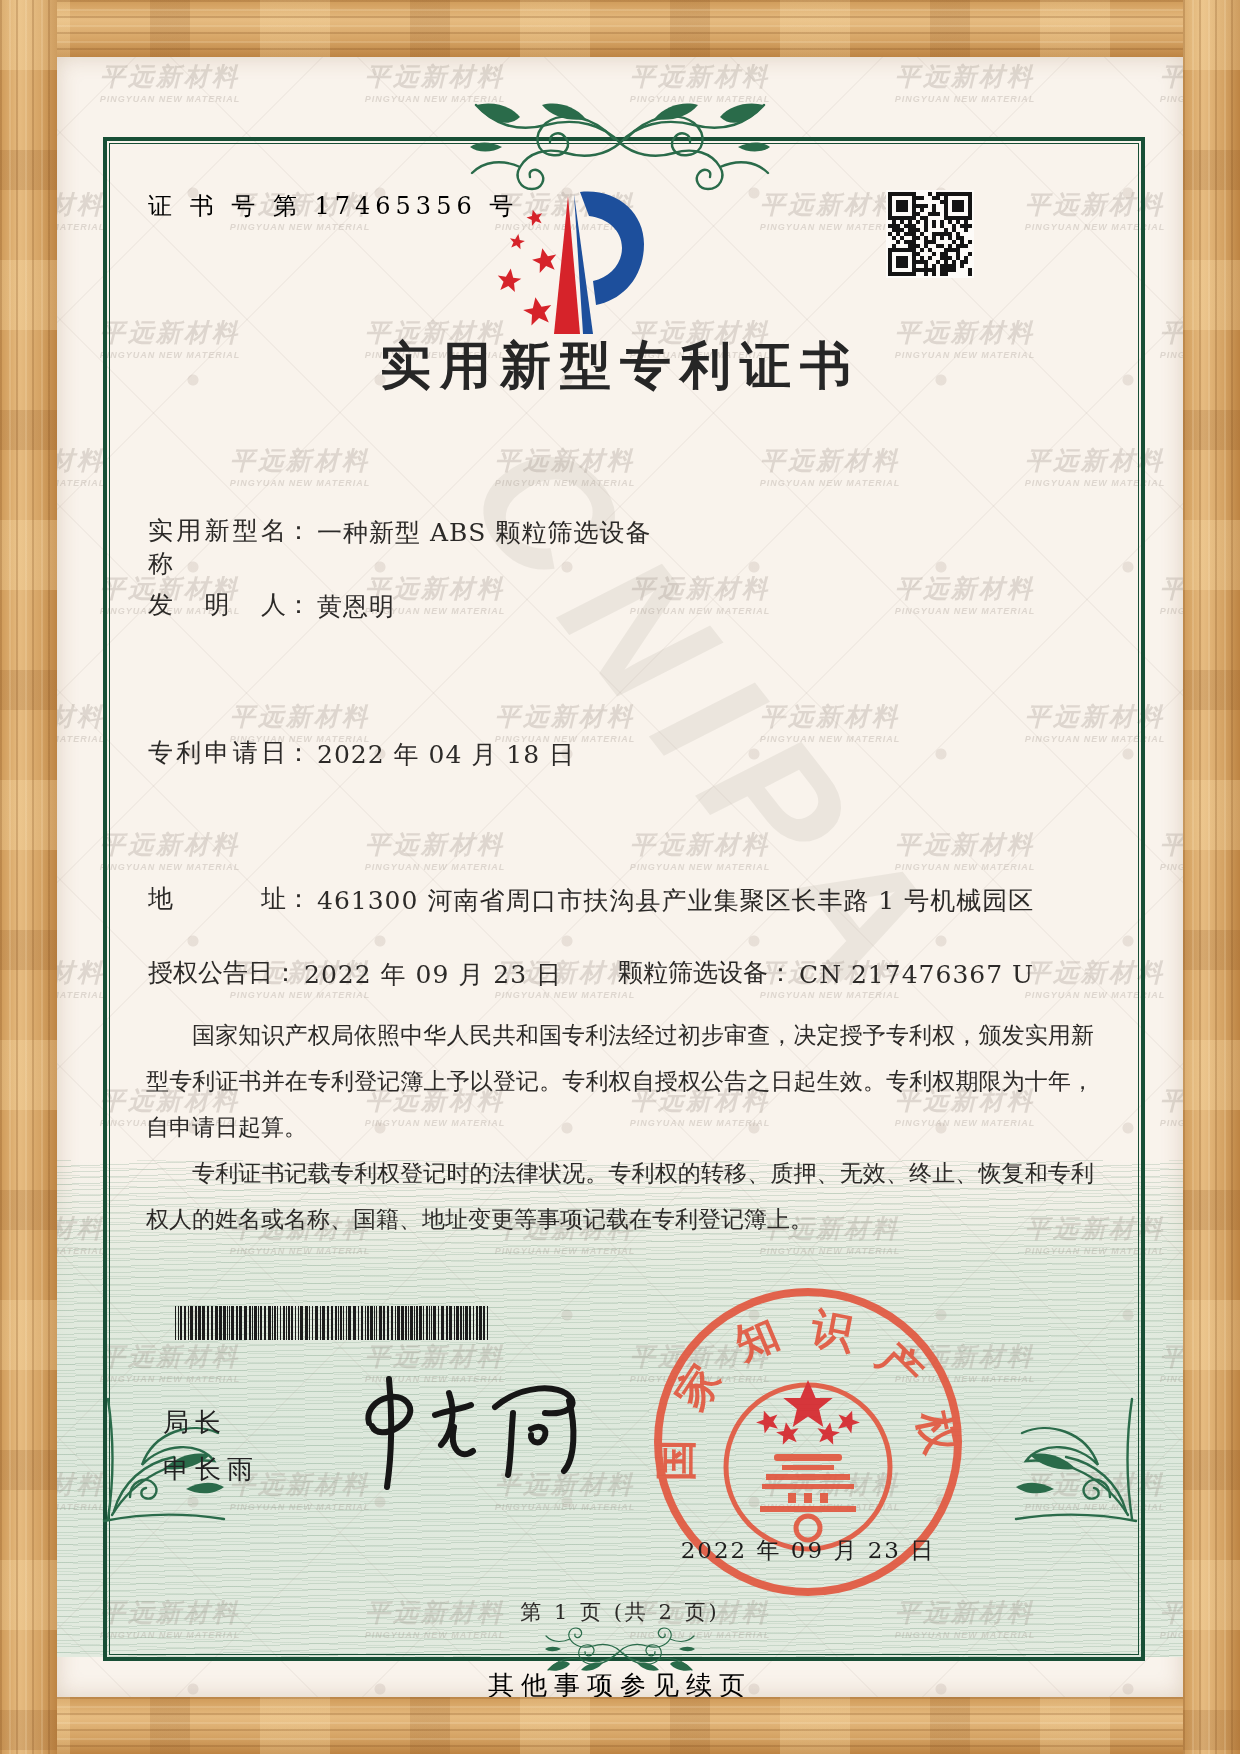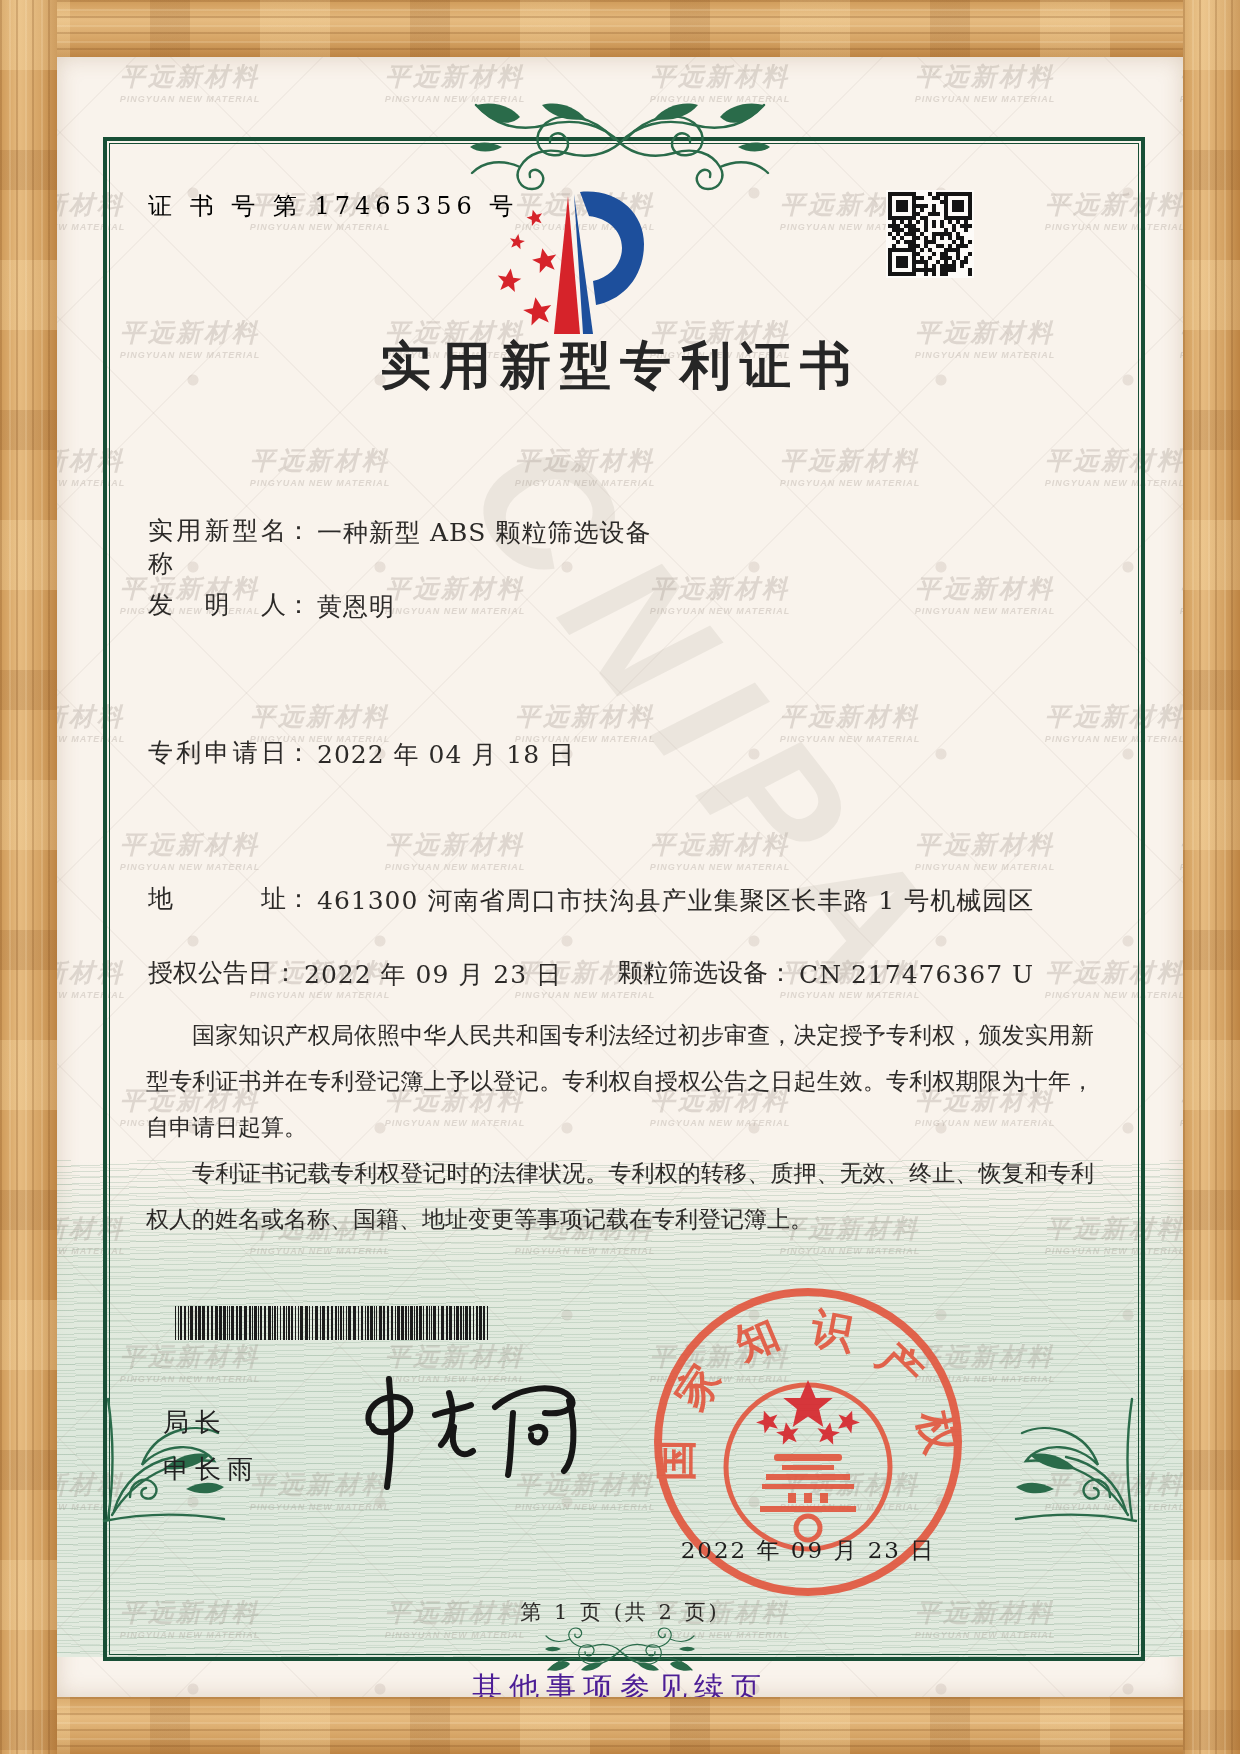--- a/index.html
+++ b/index.html
@@ -33,21 +33,21 @@
       radial-gradient(circle 6px at 6px 6px, rgba(175,160,150,.3) 0 5px, rgba(0,0,0,0) 6px);
     background-size:auto,auto,187px 187px;}
   .guilloche{position:absolute;left:57px;top:1160px;width:1126px;height:497px;z-index:1;
     background:linear-gradient(180deg, rgba(224,234,222,0) 0%, rgba(221,232,219,.8) 22%, #dde8dc 55%, #e2eadf 100%);}
   .guilloche:after{content:"";position:absolute;inset:0;
     background:
       repeating-linear-gradient(178deg, rgba(130,165,140,.28) 0 1px, rgba(0,0,0,0) 1px 6px),
       repeating-linear-gradient(182deg, rgba(130,165,140,.18) 0 1px, rgba(0,0,0,0) 1px 9px);}
 
   
-  .wm-layer{position:absolute;inset:0;z-index:2;pointer-events:none;margin-left:20px;}
+  .wm-layer{position:absolute;inset:0;z-index:2;pointer-events:none;}
   .wm-tile{position:absolute;width:230px;text-align:center;color:rgba(158,148,138,.30);}
   .wm-cn{font-size:25px;font-weight:bold;font-family:"Liberation Sans",sans-serif;font-style:italic;letter-spacing:3px;}
   .wm-en{font-size:9px;font-weight:bold;font-family:"Liberation Sans",sans-serif;font-style:italic;letter-spacing:1px;margin-top:1px;}
   .cnipa-wm{position:absolute;left:585px;top:400px;z-index:2;font-family:"Liberation Sans",sans-serif;
     font-size:170px;font-weight:bold;font-style:italic;letter-spacing:28px;color:rgba(158,148,136,.14);
     transform:rotate(52deg);transform-origin:0 0;white-space:nowrap;pointer-events:none;}
 
   
   .gborder{position:absolute;left:103px;top:137px;width:1034px;height:1516px;z-index:3;
     border:4px solid #184f36;pointer-events:none;}
@@ -70,22 +70,22 @@
   .bodytext p{margin:0;text-indent:2em;}
   .barcode{position:absolute;left:175px;top:1306px;}
   .signer-title{position:absolute;left:163px;top:1405px;font-size:26px;letter-spacing:6px;color:#222;}
   .signer-name{position:absolute;left:163px;top:1452px;font-size:26px;letter-spacing:6px;color:#222;}
   .signature{position:absolute;left:345px;top:1365px;}
   .seal{position:absolute;left:648px;top:1282px;opacity:.9;}
   .seal-date{position:absolute;left:648px;top:1535px;width:320px;text-align:center;font-size:23px;
     letter-spacing:2px;color:#1d1d1d;z-index:6;}
   .pageinfo{position:absolute;left:103px;top:1598px;width:1034px;text-align:center;font-size:21px;
     letter-spacing:3px;color:#2c2a28;}
-  .footnote{position:absolute;left:103px;top:1668px;width:1034px;text-align:center;font-size:30px;
-    letter-spacing:7px;color:#4c1d95;z-index:5;}
+  .footnote{position:absolute;left:103px;top:1668px;width:1034px;text-align:center;font-size:26px;
+    letter-spacing:7px;color:#000000;z-index:5;}
 </style>
 </head>
 <body>
 
 <div class="page">
 
   <div class="paper"></div>
   <div class="guilloche"></div>
   <div class="lattice"></div>
   <div class="wm-layer">

